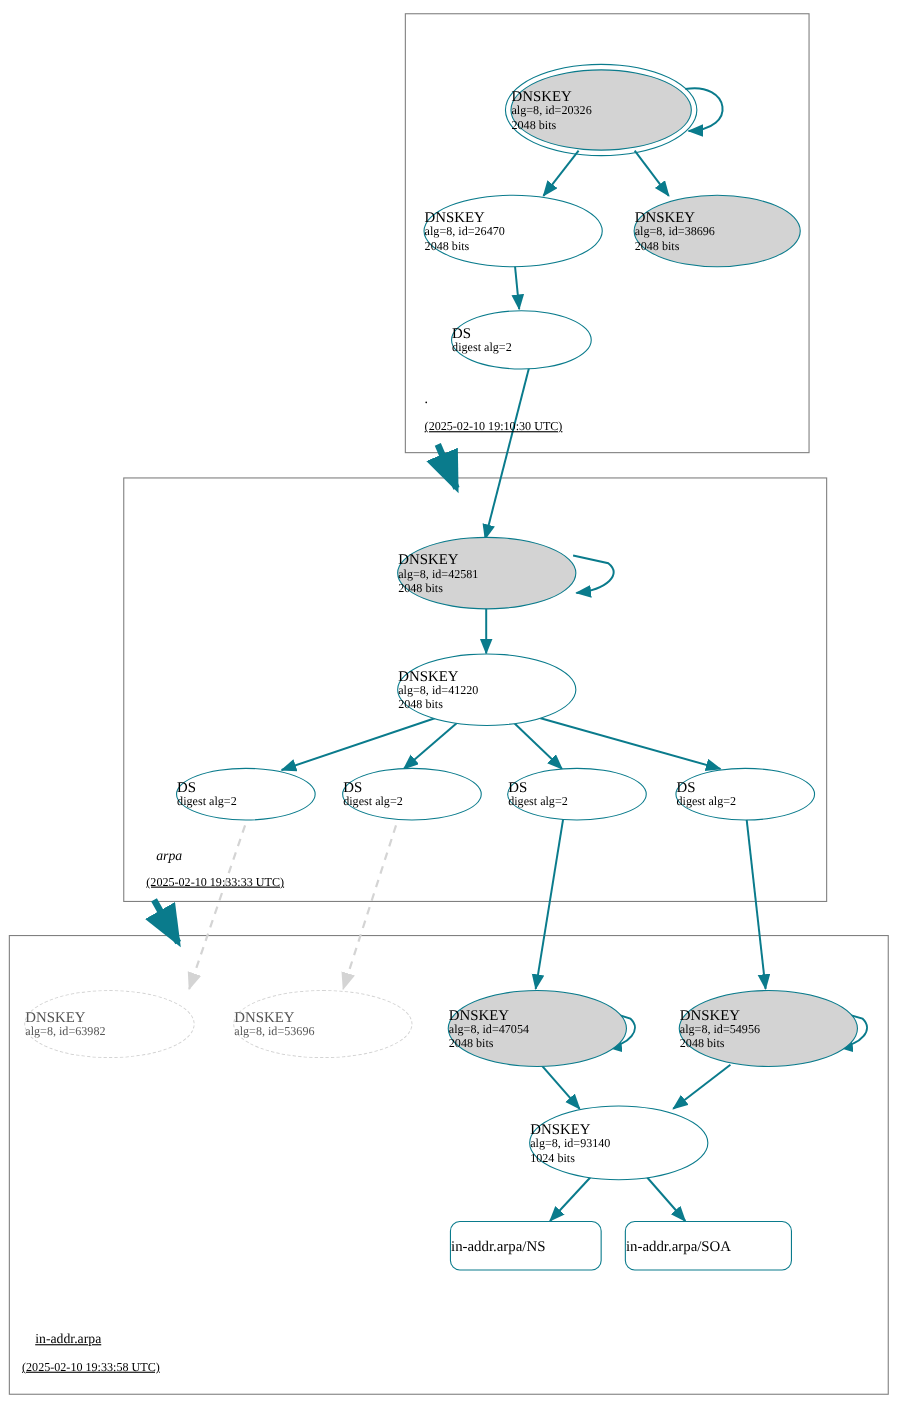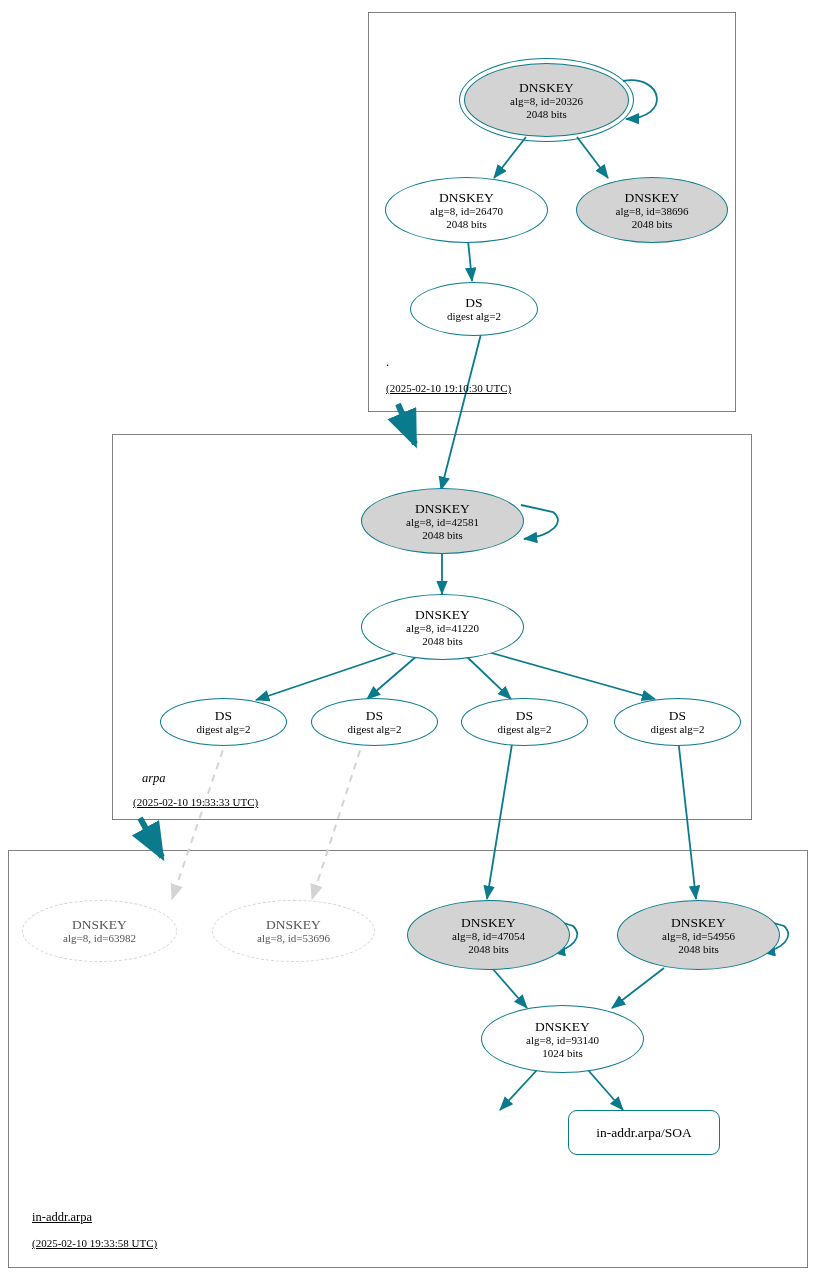--- a/index.html
+++ b/index.html
@@ -39,21 +39,21 @@
     font-size: 11px;
     color: #000000;
     white-space: nowrap;
     text-decoration: underline;
   }
   .node {
     position: absolute;
     box-sizing: border-box;
     display: flex;
     flex-direction: column;
-    align-items: center;
+    align-items: flex-start;
     justify-content: center;
     text-align: center;
     line-height: 1.12;
     color: #000000;
   }
   .ellipse {
     border-radius: 50%;
   }
   .node .t1 {
     font-size: 13.5px;
@@ -240,21 +240,24 @@
     <div class="t2">alg=8, id=54956</div>
     <div class="t3">2048 bits</div>
   </div>
 
   <div class="node ellipse teal-solid" style="left:481px; top:1005px; width:163px; height:68px;">
     <div class="t1">DNSKEY</div>
     <div class="t2">alg=8, id=93140</div>
     <div class="t3">1024 bits</div>
   </div>
 
+  <div class="node rrset" style="left:409px; top:1110px; width:138px; height:45px;">
+    <div class="t1">in-addr.arpa/NS</div>
+  </div>
 
   <div class="node rrset" style="left:568px; top:1110px; width:152px; height:45px;">
     <div class="t1">in-addr.arpa/SOA</div>
   </div>
 
   <div class="zone-label" style="left:32px; top:1210px;text-decoration:underline;">in-addr.arpa</div>
-  <div class="zone-date" style="left:32px; top:1237px;text-align:right;">(2025-02-10 19:33:58 UTC)</div>
+  <div class="zone-date" style="left:20px; top:1237px;text-align:right;">(2025-02-10 19:33:58 UTC)</div>
 
 </div>
 
 </body></html>

